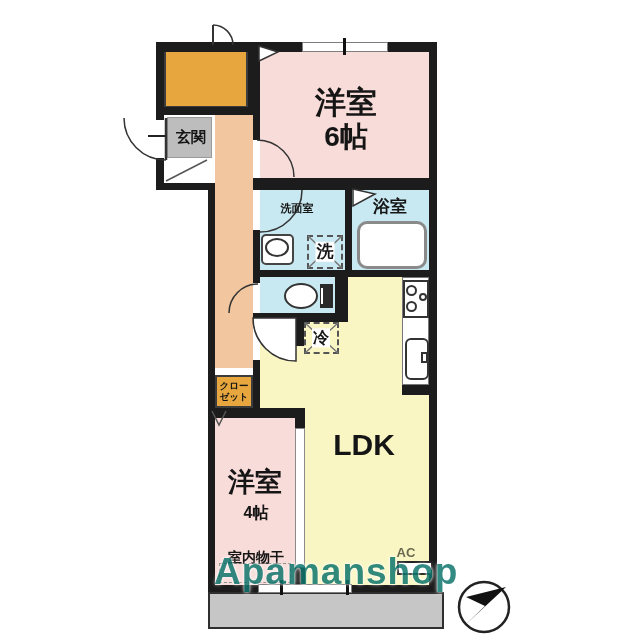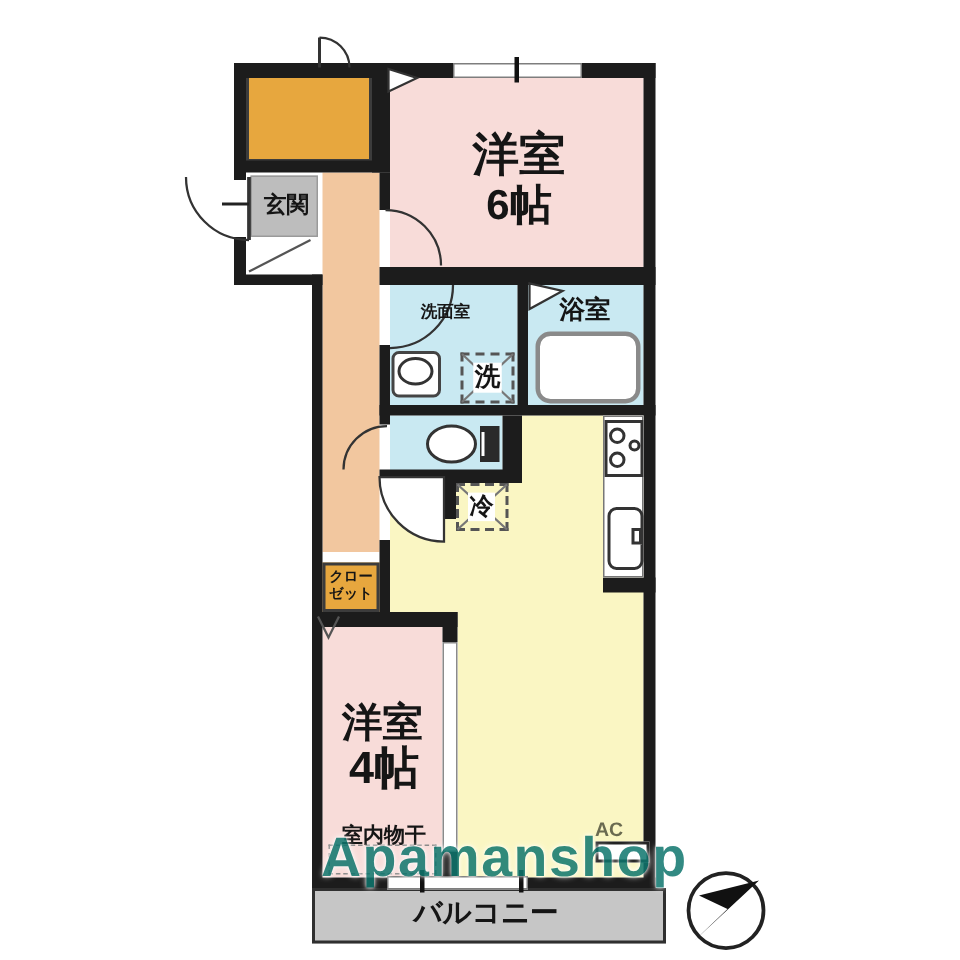--- a/index.html
+++ b/index.html
@@ -128,25 +128,25 @@
     </g>
   </svg>
 
   <div class="lbl" style="left:191px;top:137px;font-size:15px;">玄関</div>
   <div class="lbl" style="left:346px;top:103px;font-size:31px;">洋室</div>
   <div class="lbl" style="left:346px;top:137px;font-size:28px;">6帖</div>
   <div class="lbl" style="left:297px;top:209px;font-size:11px;">洗面室</div>
   <div class="lbl" style="left:390px;top:207px;font-size:17px;">浴室</div>
   <div class="lbl kanjibadge" style="left:325px;top:252px;font-size:17px;">洗</div>
   <div class="lbl kanjibadge" style="left:321px;top:338px;font-size:16px;">冷</div>
+  <div class="lbl" style="left:364px;top:445px;font-size:30px;">LDK</div>
   <div class="lbl" style="left:234px;top:391px;font-size:9.5px;">
     <div>クロー</div>
     <div>ゼット</div>
   </div>
   <div class="lbl" style="left:255px;top:482px;font-size:27px;">洋室</div>
-  <div class="lbl" style="left:256px;top:513px;font-size:30px;">4帖</div>
+  <div class="lbl" style="left:256px;top:513px;font-size:16px;">4帖</div>
   <div class="lbl" style="left:256px;top:557px;font-size:14px;text-align:right;">室内物干</div>
   <div class="lbl" style="left:406px;top:553px;font-size:13px;color:#6a6a50;">AC</div>
-  <div class="lbl" style="left:324px;top:610px;font-size:19px;">バルコニー</div>
 
   <div id="watermark">Apamanshop</div>
 
 </div>
 
 </body></html>

